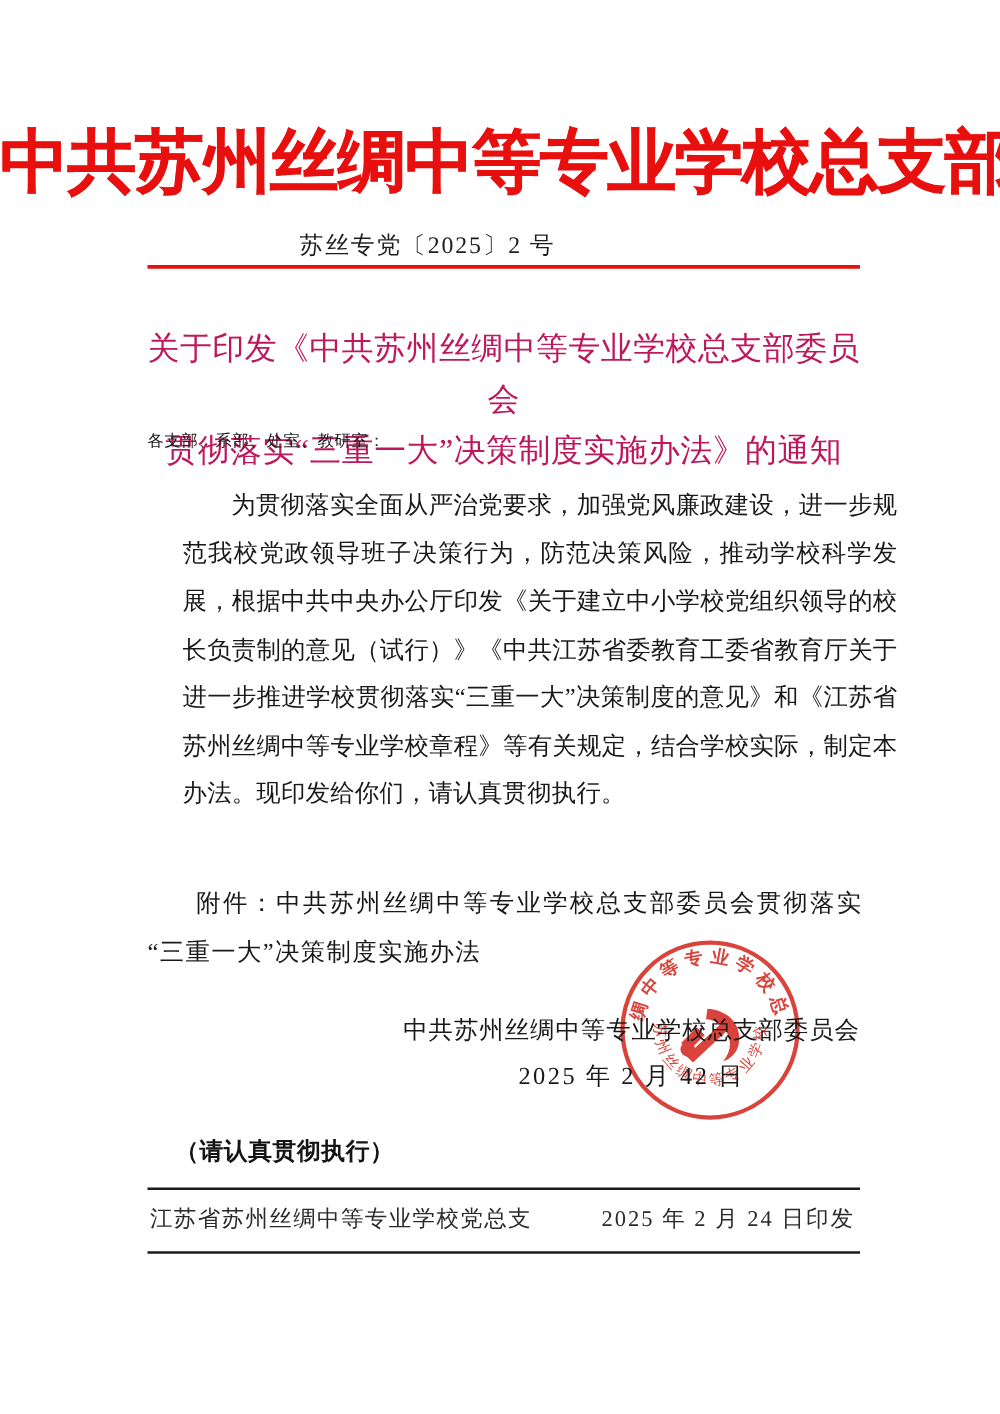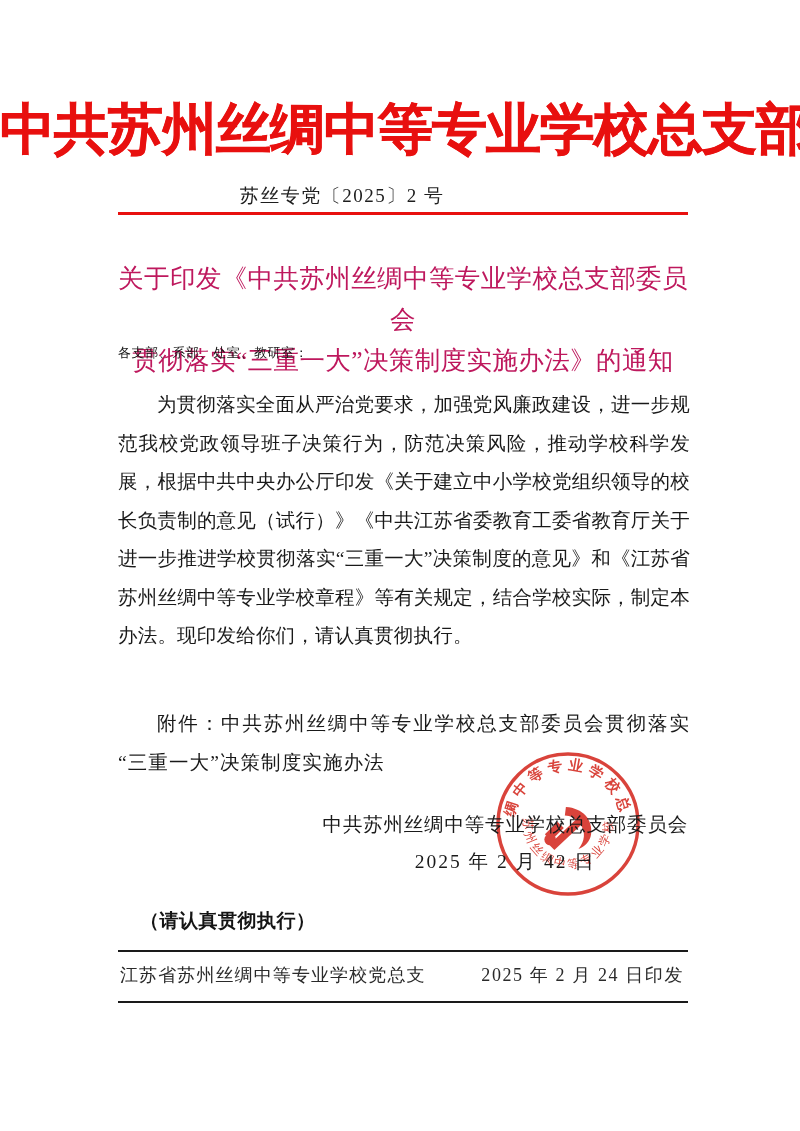--- a/index.html
+++ b/index.html
@@ -94,21 +94,21 @@
     left: 118px;
     width: 572px;
     font-size: 19.5px;
     line-height: 38.5px;
     letter-spacing: 0.2px;
     text-align: justify;
     text-justify: inter-ideograph;
     text-indent: 2em;
     color: #191919;
   }
-  .para-main  { top: 386px; }
+  .para-main  { top: 386px; margin-left: 28px; }
   .para-attach{ top: 705px; letter-spacing: 1.1px; }
 
   
   .signature {
     position: absolute;
     right: 112px;
     top: 806px;
     text-align: center;
     font-size: 19.5px;
     line-height: 37px;

